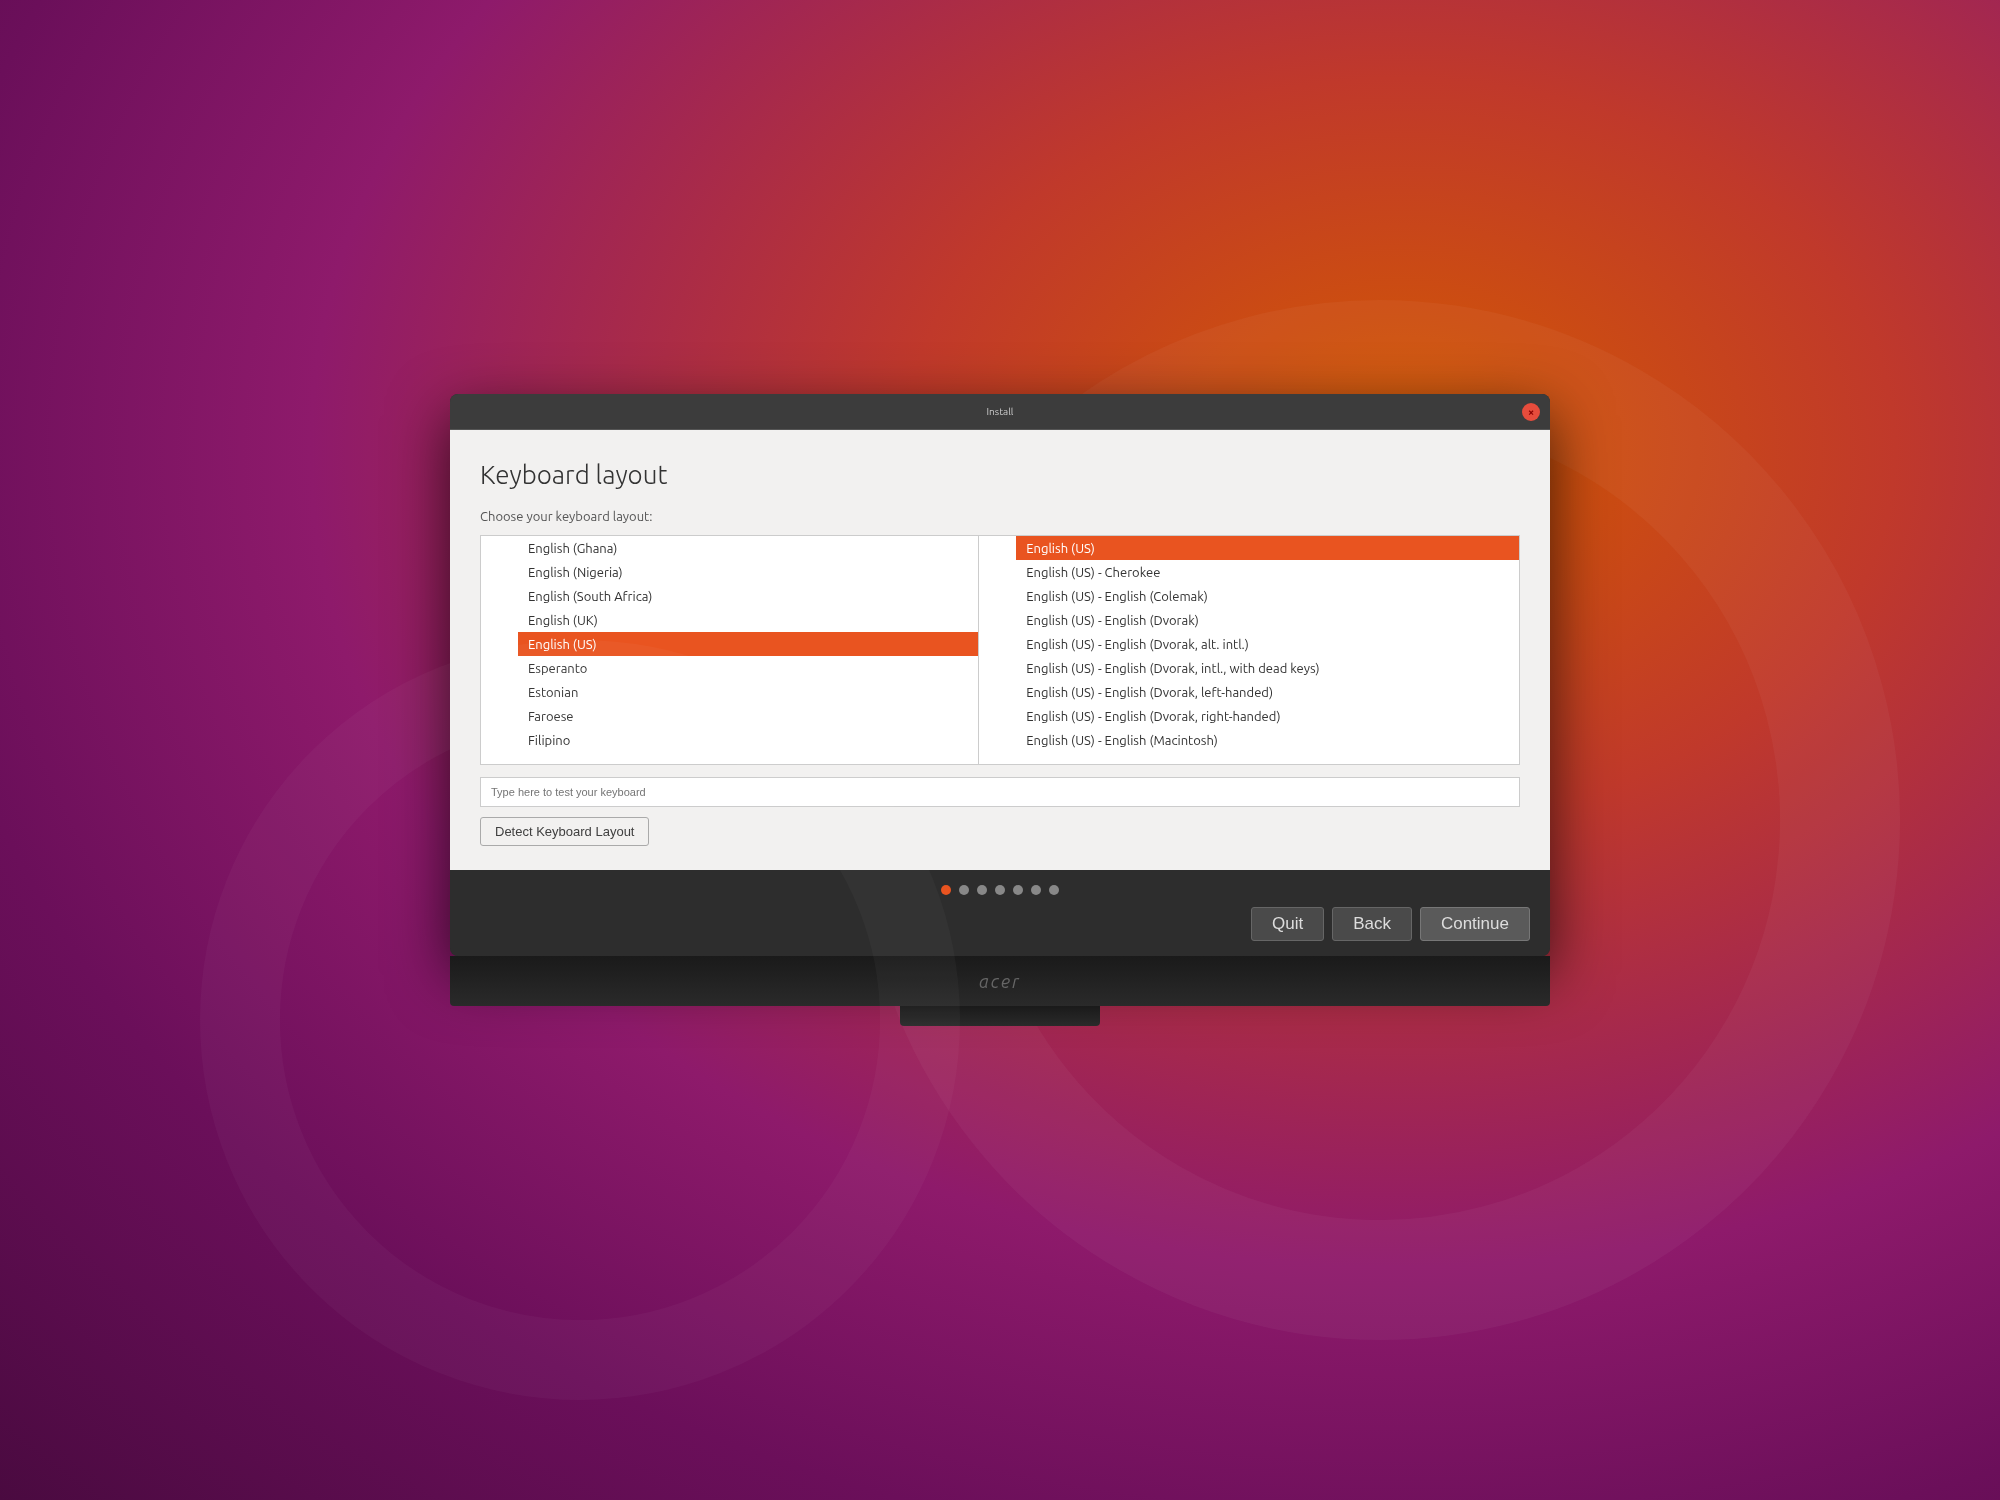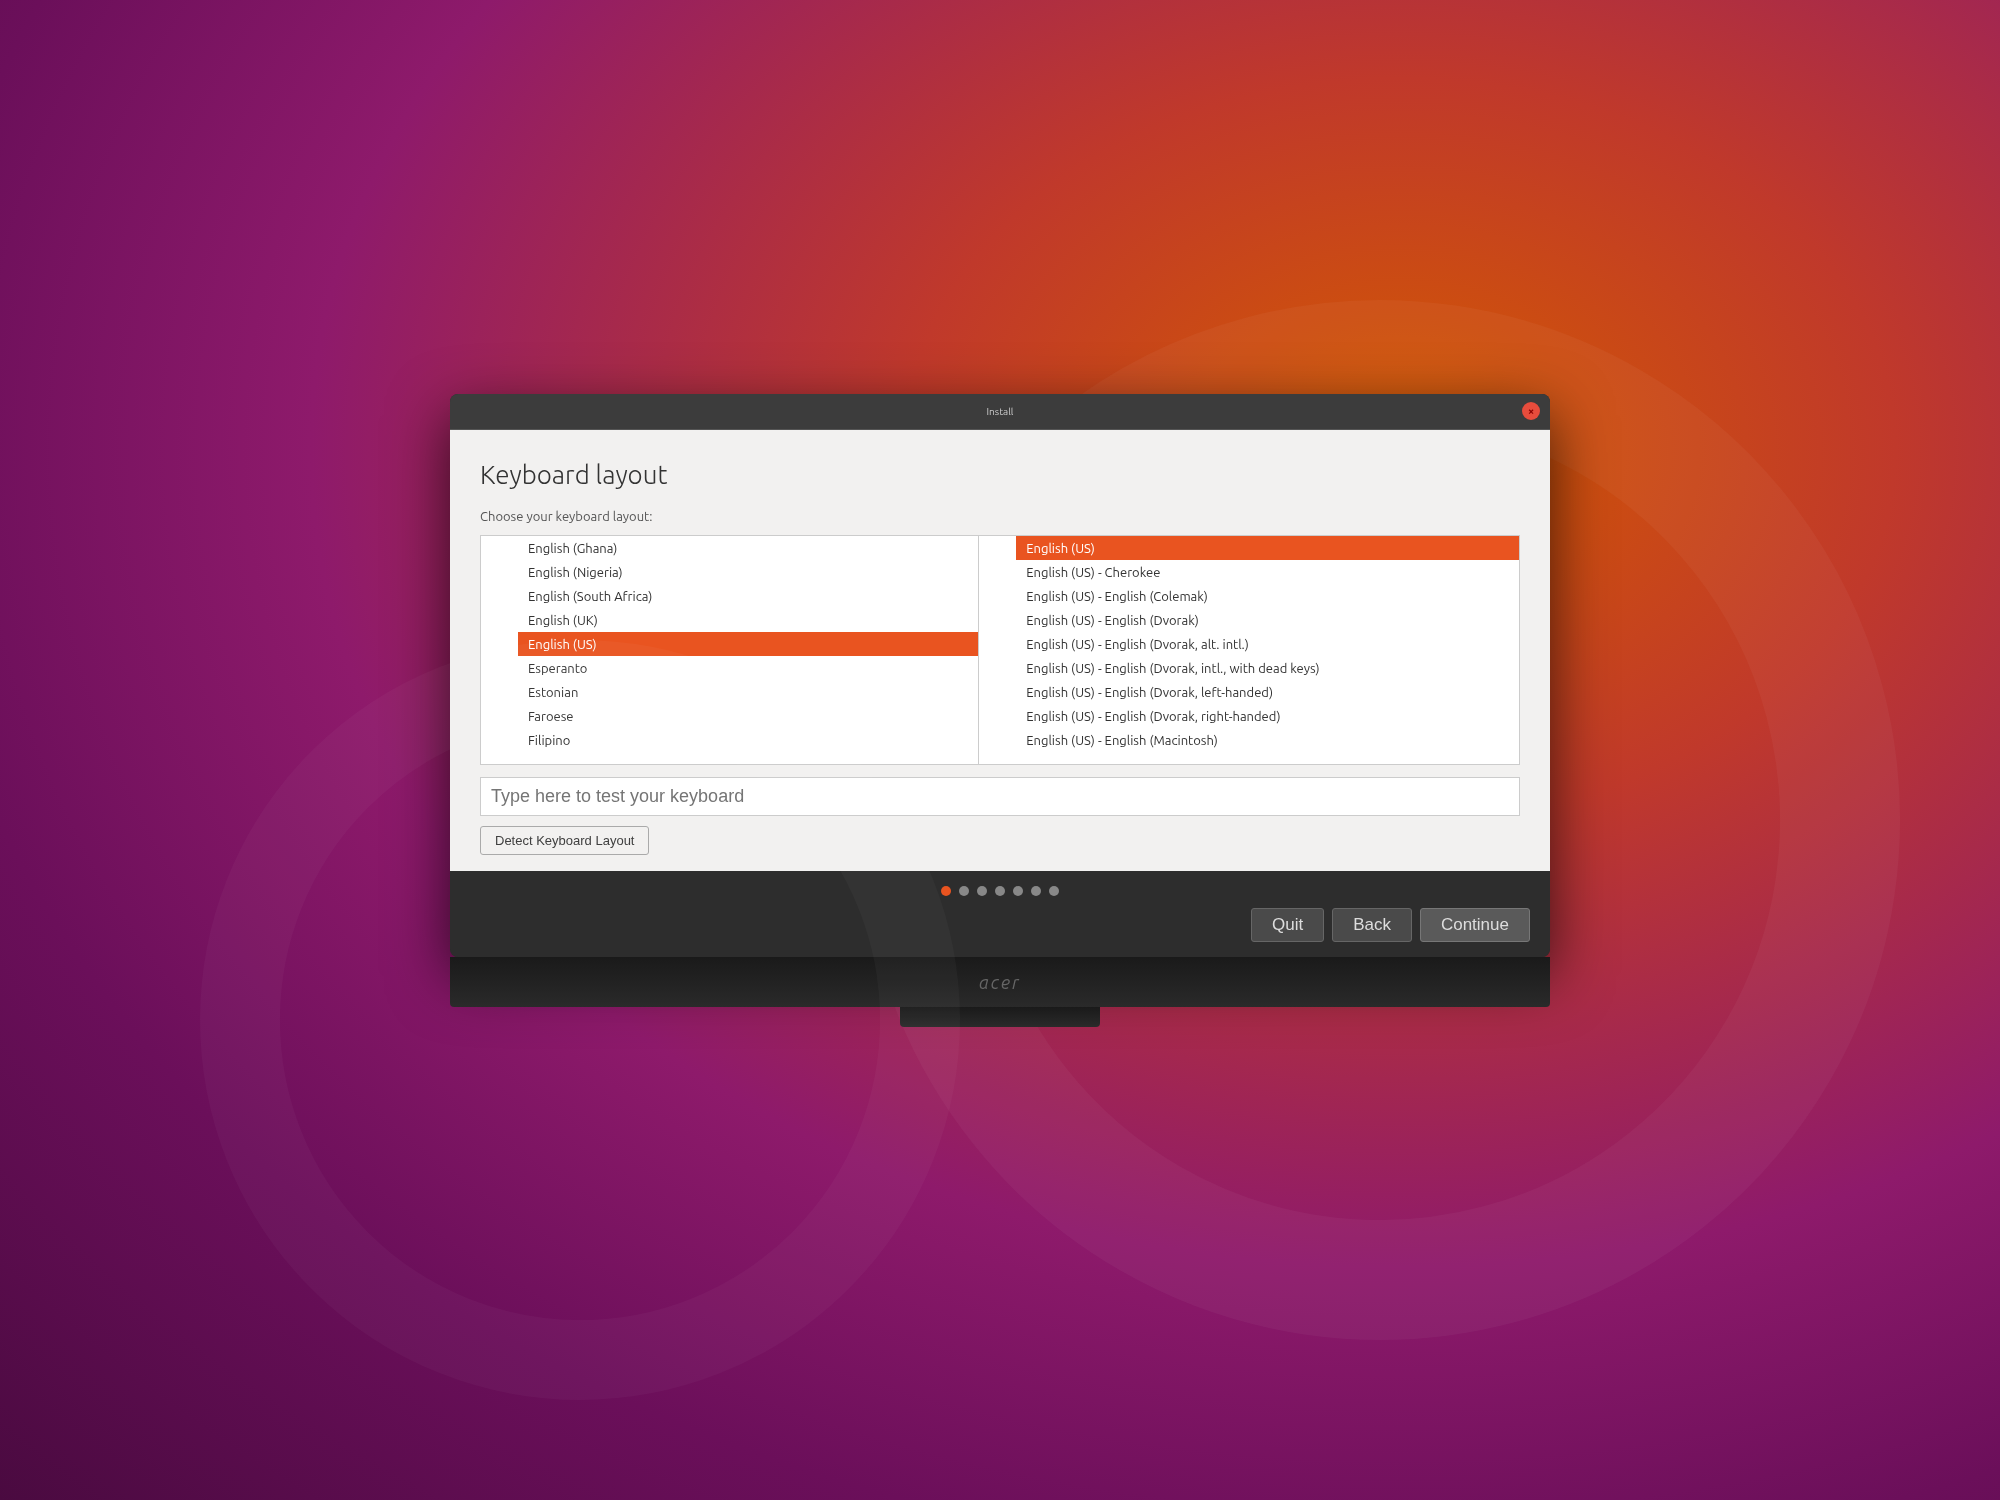--- a/index.html
+++ b/index.html
@@ -83,21 +83,21 @@
       align-items: center;
       justify-content: center;
       cursor: pointer;
       color: #8b0000;
       font-size: 11px;
       font-weight: bold;
     }
 
     .dialog-content {
       background: #f2f1f0;
-      padding: 30px 30px 16px 30px;
+      padding: 30px 30px 24px 30px;
     }
 
     .page-title {
       font-size: 26px;
       font-weight: 300;
       color: #333;
       margin-bottom: 20px;
     }
 
     .subtitle {
@@ -139,21 +139,21 @@
     .list-item.selected {
       background: #e95420;
       color: white;
     }
 
     .keyboard-test-input {
       width: 100%;
       padding: 8px 10px;
       border: 1px solid #ccc;
       background: white;
-      font-size: 18px;
+      font-size: 11px;
       color: #999;
       margin-bottom: 10px;
       outline: none;
     }
 
     .detect-button {
       padding: 6px 14px;
       background: #f2f1f0;
       border: 1px solid #aaa;
       font-size: 13px;

